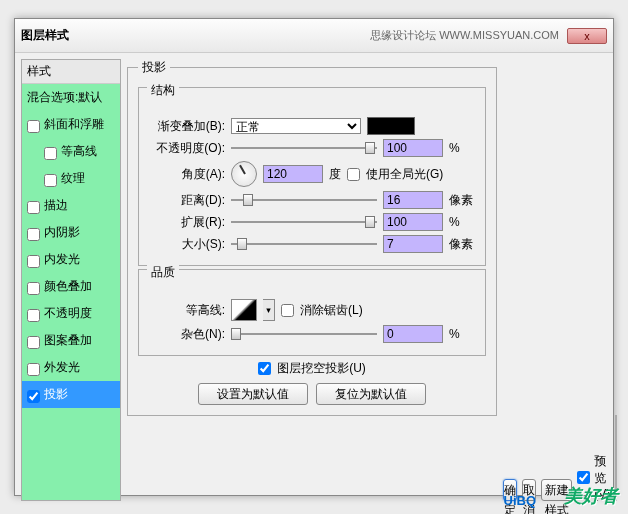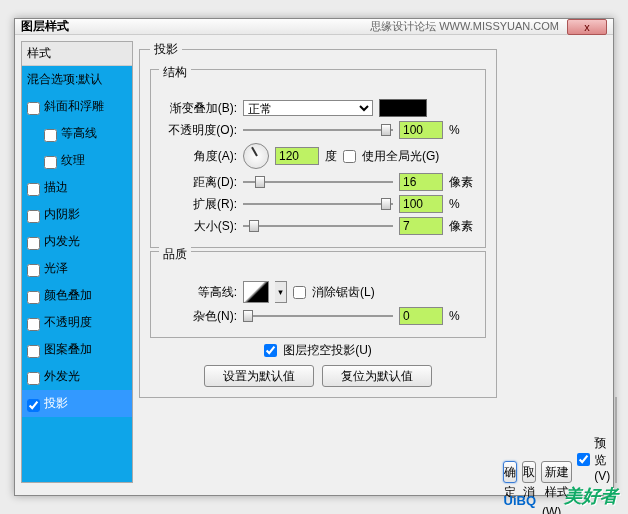--- a/index.html
+++ b/index.html
@@ -1,42 +1,42 @@
 <!DOCTYPE html>
 <html><head>
 <meta charset="utf-8">
 <style>
 * { box-sizing: border-box; margin: 0; padding: 0; font-family: "Microsoft YaHei", SimSun, sans-serif; font-size: 12px; }
 body { background: #ececec; width: 628px; height: 514px; position: relative; overflow: hidden; }
 .window { position: absolute; top: 18px; left: 14px; width: 600px; height: 478px; background: #f0f0f0; border: 1px solid #888; box-shadow: 0 0 8px rgba(0,0,0,0.3); }
-.titlebar { height: 16px; background: linear-gradient(#fdfdfd,#e9e9e9); border-bottom: 1px solid #ccc; display: flex; align-items: center; padding: 0 6px; }
+.titlebar { height: 34px; background: linear-gradient(#fdfdfd,#e9e9e9); border-bottom: 1px solid #ccc; display: flex; align-items: center; padding: 0 6px; }
 .titlebar .title { flex: 1; font-weight: bold; }
 .titlebar .sub { color: #666; font-size: 11px; margin-right: 8px; }
 .titlebar .closebx { width: 40px; height: 16px; background: linear-gradient(#f5c4c4,#d88); border: 1px solid #a55; border-radius: 2px; text-align: center; line-height: 14px; font-size: 11px; color: #600; }
 .body { display: flex; height: calc(100% - 22px); padding: 6px; gap: 6px; }
-.sidebar { width: 112px; border: 1px solid #aaa; background: #0ea5e9; display: flex; flex-direction: column; }
+.sidebar { width: 100px; border: 1px solid #aaa; background: #86efac; display: flex; flex-direction: column; }
 .sidebar .hdr { background: #e8e8e8; padding: 3px 5px; border-bottom: 1px solid #ccc; }
 .sidebar .item { padding: 5px 5px; display: flex; align-items: flex-end; gap: 4px; cursor: default; }
 .sidebar .item.indent { padding-left: 22px; }
 .sidebar .item.sel { background: #3399ff; color: #fff; }
 .sidebar .item input { margin: 0; }
 .main { flex: 1; display: flex; gap: 6px; }
 .center { flex: 1; display: flex; flex-direction: column; gap: 6px; }
 fieldset { border: 1px solid #aaa; padding: 8px 10px 10px 10px; }
 legend { padding: 0 4px; }
 .inner { border: 1px solid #aaa; margin-top: 3px; padding: 8px; }
 .inner .lg { font-size: 12px; position: relative; top: -14px; background: #f0f0f0; padding: 0 4px; display: inline-block; }
 .row { display: flex; align-items: center; margin: 4px 0; gap: 6px; }
 .row .lbl { width: 78px; text-align: right; }
 .row select { width: 130px; height: 16px; border: 1px solid #888; background: #fff; }
 .swatch { width: 48px; height: 18px; background: #000; border: 1px solid #666; }
 .slider { flex: 1; height: 18px; position: relative; }
 .slider .track { position: absolute; top: 8px; left: 0; right: 0; height: 2px; background: #999; }
 .slider .thumb { position: absolute; top: 3px; width: 10px; height: 12px; background: linear-gradient(#fff,#ccc); border: 1px solid #777; }
-.numbox { width: 44px; height: 18px; border: 1px solid #888; text-align: left; padding: 0 3px; background: #bef264; }
+.numbox { width: 60px; height: 18px; border: 1px solid #888; text-align: left; padding: 0 3px; background: #c4b5fd; }
 .unit { width: 28px; }
 .dial { width: 26px; height: 26px; border: 1px solid #888; border-radius: 50%; background: radial-gradient(#fff,#ddd); position: relative; }
 .dial::after { content: ""; position: absolute; width: 2px; height: 10px; background: #333; top: 2px; left: 12px; transform-origin: bottom; transform: rotate(-30deg); }
 .contour { width: 26px; height: 22px; border: 1px solid #888; background: linear-gradient(135deg,#fff 45%,#000 55%); }
 .dd { width: 12px; height: 22px; border: 1px solid #888; border-left: none; background: #e8e8e8; text-align: center; line-height: 20px; font-size: 9px; }
 .right { width: 104px; display: flex; flex-direction: row; gap: 5px; align-items: flex-end; }
 .btn { height: 22px; border: 1px solid #888; background: linear-gradient(#fdfdfd,#e4e4e4); border-radius: 3px; cursor: default; text-align: center; line-height: 20px; }
 .btn.def { border: 1px solid #3a7bd5; box-shadow: 0 0 2px #5a9be5; }
 .chk { display: flex; align-items: center; gap: 4px; margin-top: 4px; justify-content: center; }
 .preview { margin-top: 6px; height: 86px; border: 1px solid #aaa; background: #fff; display: flex; align-items: center; justify-content: center; position: relative; }
@@ -82,24 +82,20 @@
           <div class="item">
             <input type="checkbox" style="">
             <span>内阴影</span>
           </div>
           <div class="item">
             <input type="checkbox" style="">
             <span>内发光</span>
           </div>
           <div class="item">
             <input type="checkbox" style="">
-            <span>光泽</span>
-          </div>
-          <div class="item">
-            <input type="checkbox" style="">
             <span>颜色叠加</span>
           </div>
           <div class="item">
             <input type="checkbox" style="">
             <span>不透明度</span>
           </div>
           <div class="item">
             <input type="checkbox" style="">
             <span>图案叠加</span>
           </div>

